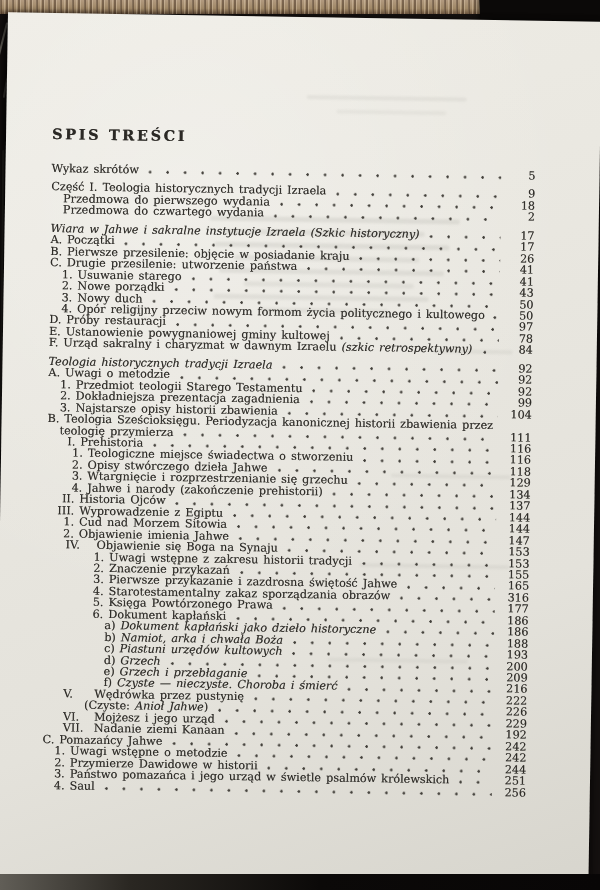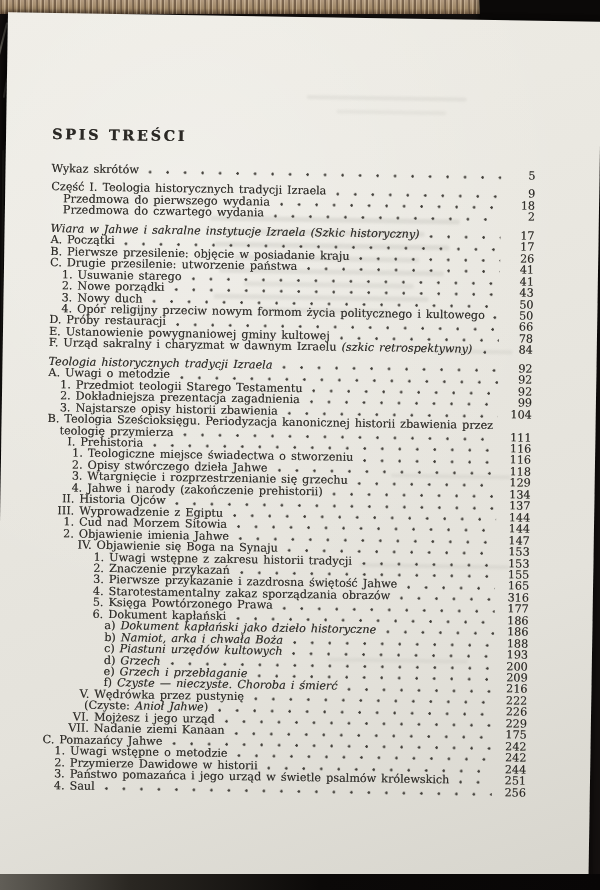--- a/index.html
+++ b/index.html
@@ -52,21 +52,21 @@
     margin:112px 0 0 0;font-size:14.5px;font-weight:600;letter-spacing:2.6px;
     color:#2b2925;text-shadow:.3px 0 0 rgba(43,41,37,.65);
   }
   .toc{margin-top:21px;font-size:11.2px;line-height:11.45px;word-spacing:1.5px;}
   .row{display:flex;align-items:baseline;white-space:nowrap;}
   .row.gap{margin-top:7px;}
   .row .label{flex:0 1 auto;min-width:0;text-shadow:.25px 0 0 rgba(46,44,40,.55);}
   .row em{font-style:italic;}
   .row .num{margin-right:5px;display:inline-block;}
   .row.r1{padding-left:8px;}  .row.r1 .num{width:20px;text-align:right;}
-  .row.r2{padding-left:20px;} .row.r2 .num{width:26px;text-align:right;}
+  .row.r2{padding-left:20px;} .row.r2 .num{width:26px;text-align:left;}
   .row.l1{padding-left:12px;}
   .row.l2{padding-left:25px;}
   .row.l3{padding-left:48px;}
   .row.l3e{padding-left:41px;}
   .row.l4{padding-left:60px;}
   .dots{
     flex:1 1 auto;min-width:8px;align-self:stretch;margin:0 6px 0 8px;
     background-image:radial-gradient(circle at 1.6px 1.6px, rgba(48,45,40,.9) 1.05px, rgba(48,45,40,0) 1.6px);
     background-size:17.5px 3.2px;background-repeat:repeat-x;
     background-position:left 2px bottom 2px;
@@ -158,21 +158,21 @@
           <span class="pg">50</span>
         </div>
         <div class="row l1">
           <span class="label"><span class="num">4.</span><span>Opór religijny przeciw nowym formom życia politycznego i kultowego</span></span>
           <span class="dots"></span>
           <span class="pg">50</span>
         </div>
         <div class="row l0">
           <span class="label"><span class="num">D.</span><span>Próby restauracji</span></span>
           <span class="dots"></span>
-          <span class="pg">66</span>
+          <span class="pg">97</span>
         </div>
         <div class="row l0">
           <span class="label"><span class="num">E.</span><span>Ustanowienie powygnaniowej gminy kultowej</span></span>
           <span class="dots"></span>
           <span class="pg">78</span>
         </div>
         <div class="row l0">
           <span class="label"><span class="num">F.</span><span>Urząd sakralny i charyzmat w dawnym Izraelu </span><em>(szkic retrospektywny)</em></span>
           <span class="dots"></span>
           <span class="pg">84</span>
@@ -331,21 +331,21 @@
           <span class="pg">226</span>
         </div>
         <div class="row r2">
           <span class="label"><span class="num">VI.</span><span>Mojżesz i jego urząd</span></span>
           <span class="dots"></span>
           <span class="pg">229</span>
         </div>
         <div class="row r2">
           <span class="label"><span class="num">VII.</span><span>Nadanie ziemi Kanaan</span></span>
           <span class="dots"></span>
-          <span class="pg">175</span>
+          <span class="pg">192</span>
         </div>
         <div class="row l0">
           <span class="label"><span class="num">C.</span><span>Pomazańcy Jahwe</span></span>
           <span class="dots"></span>
           <span class="pg">242</span>
         </div>
         <div class="row l1">
           <span class="label"><span class="num">1.</span><span>Uwagi wstępne o metodzie</span></span>
           <span class="dots"></span>
           <span class="pg">242</span>

